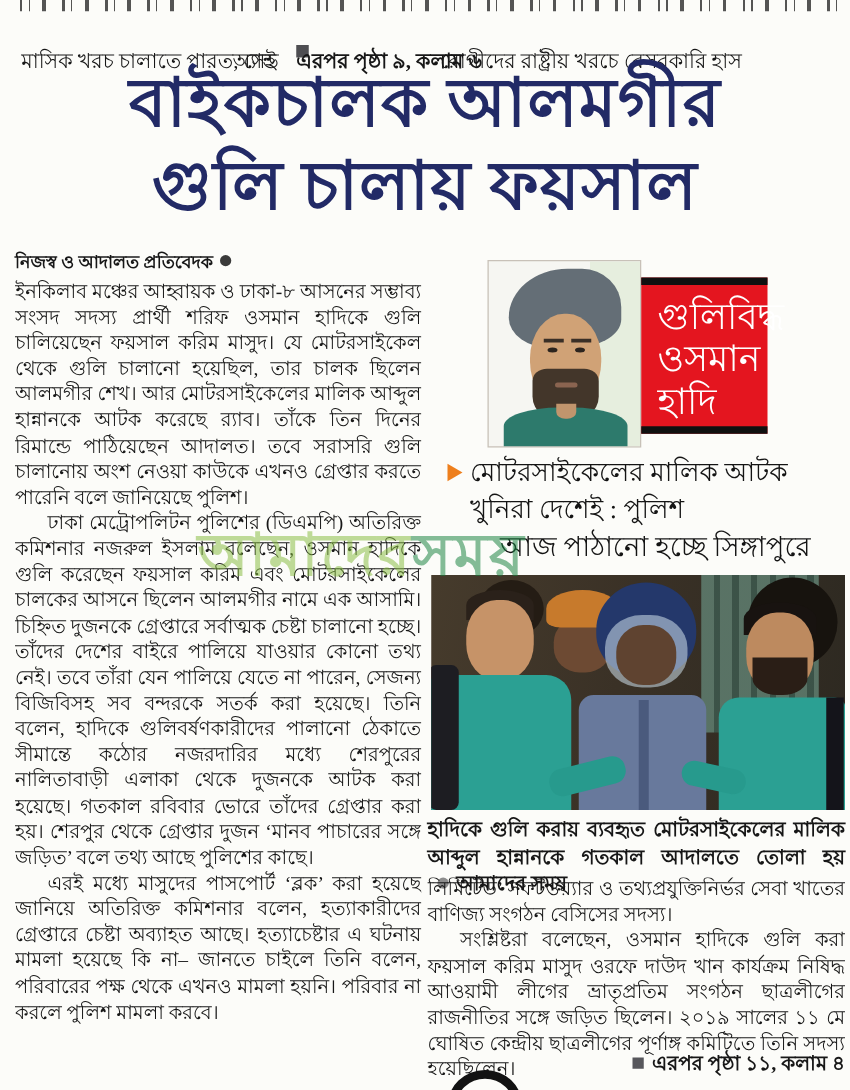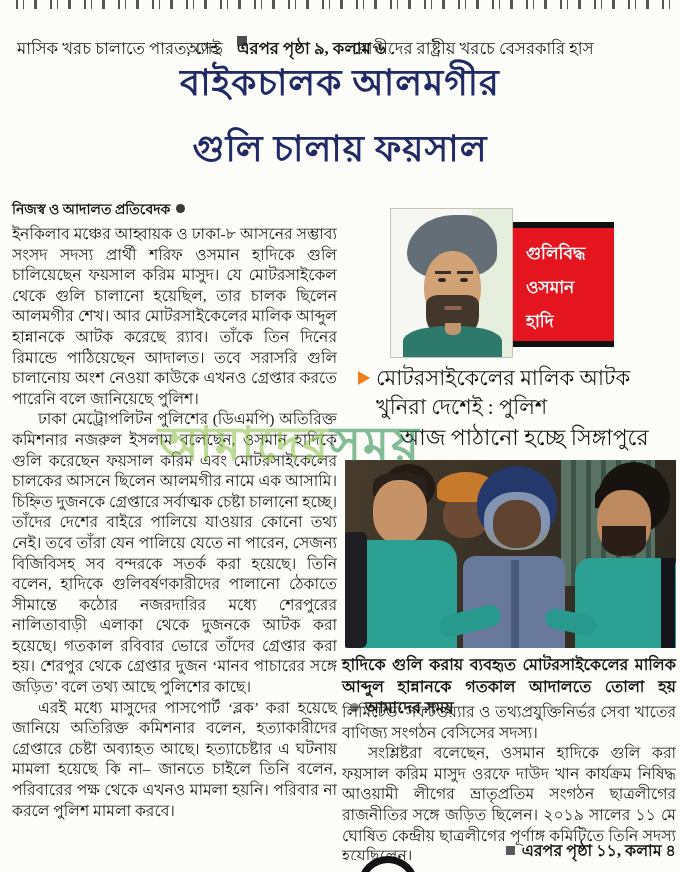--- a/index.html
+++ b/index.html
@@ -19,21 +19,21 @@
   .topline{top:24px;left:0;width:680px;height:26px;font-size:16.5px;white-space:nowrap;margin-top:12px;}
   .topline span{position:absolute;top:0;}
   .t-left{left:17px;}
   .t-mid{left:186px;}
   .t-jump{left:237px;font-weight:bold;}
   .t-right{left:352px;}
   .sq{display:inline-block;width:10px;height:10px;background:#4e4e52;margin-right:7px;vertical-align:1px;}
   .sq.small{width:9px;height:9px;background:#57575c;}
 
   .headline{top:50px;left:10px;width:660px;text-align:center;color:#222a66;
-    font-size:36px;line-height:66px;font-weight:600;letter-spacing:1px;}
+    font-size:54px;line-height:66px;font-weight:600;letter-spacing:1px;}
 
   .byline{top:198px;left:12px;width:324px;font-weight:bold;font-size:14px;}
   .dot{display:inline-block;width:9px;height:9px;border-radius:50%;background:#3a3a3a;margin-left:6px;vertical-align:1px;}
   .dot.gray{background:#8d8d8d;margin-right:6px;margin-left:0;}
 
   .colL{top:224px;left:12px;width:325px;height:646px;overflow:hidden;
     font-size:15.6px;line-height:20.6px;text-align:justify;}
   .colL p, .colR p{margin:0;text-indent:26px;}
   .colL p.first{text-indent:0;}
 
@@ -45,21 +45,21 @@
   .pt-face{left:33px;top:42px;width:57px;height:74px;background:#d0a276;border-radius:48%;}
   .pt-brow{width:16px;height:3px;background:#3a2f26;}
   .pt-eye{width:8px;height:4px;background:#2c241e;border-radius:50%;}
   .pt-beard{left:35px;top:86px;width:53px;height:44px;background:#43362a;border-radius:22% 22% 50% 50%;}
   .pt-mouth{left:53px;top:97px;width:18px;height:4px;background:#8a6450;border-radius:2px;}
   .pt-shirt{left:12px;top:117px;width:99px;height:33px;background:#2d7a6c;border-radius:45% 45% 0 0;}
   .pt-neck{left:54px;top:114px;width:16px;height:12px;background:#c1956d;border-radius:0 0 45% 45%;}
 
   .badge{top:222px;left:513px;width:101px;height:125px;background:#e4151f;box-sizing:border-box;
     border-top:6px solid #101010;border-bottom:6px solid #101010;}
-  .badge-text{padding:9px 0 0 13px;color:#ffffff;font-weight:bold;font-size:17px;line-height:34px;}
+  .badge-text{padding:9px 0 0 13px;color:#ffffff;font-weight:normal;font-size:29px;line-height:34px;}
 
   .deck{top:364px;left:358px;width:310px;font-size:21px;line-height:29px;color:#141414;}
   .deck-tri{position:absolute;left:0;top:7px;width:0;height:0;
     border-left:12px solid #ee7f1d;border-top:7px solid transparent;border-bottom:7px solid transparent;}
   .deck-lines{margin-left:18px;}
 
   .subhead{top:424px;left:400px;width:278px;font-size:22px;line-height:28px;font-weight:500;color:#141414;}
 
   .photo{top:460px;left:345px;width:331px;height:188px;overflow:hidden;
     background:linear-gradient(100deg,#463b2c 0%,#3a3126 45%,#2d2921 100%);}

